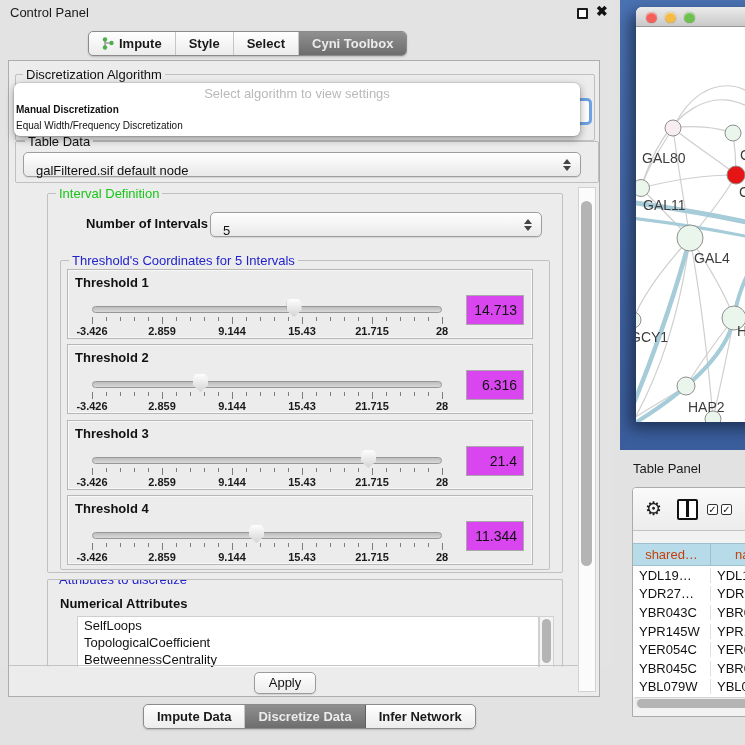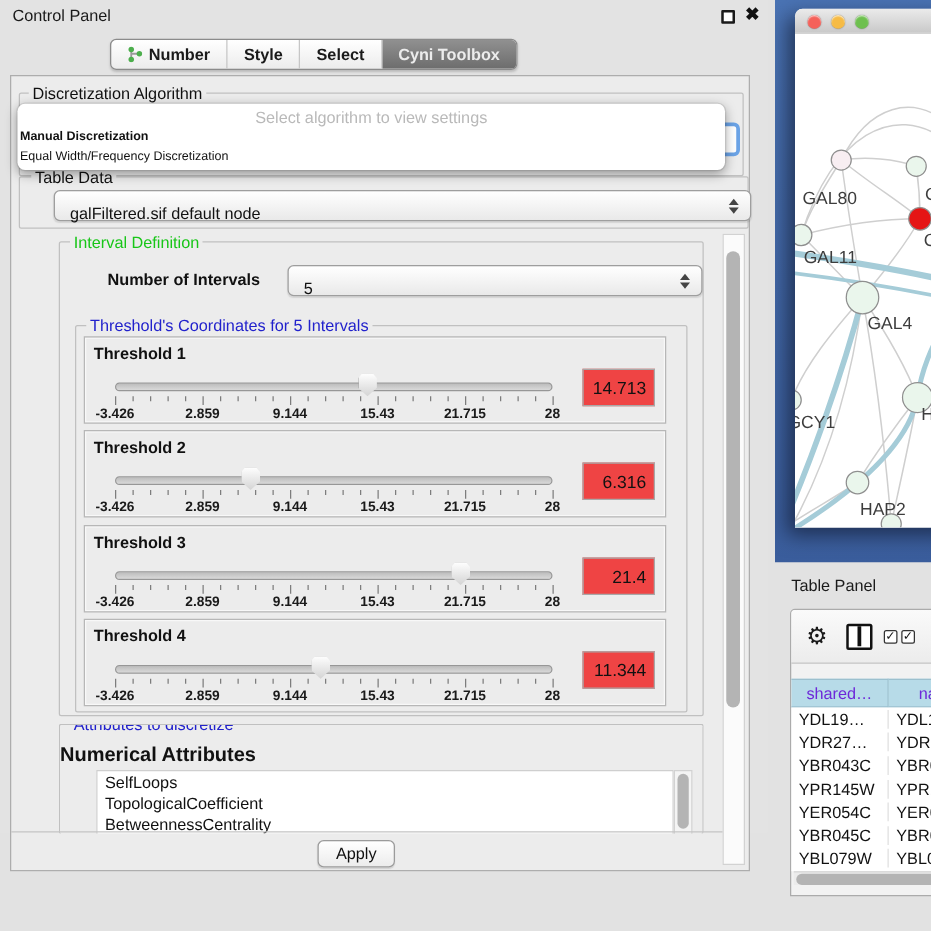--- a/index.html
+++ b/index.html
@@ -27,21 +27,21 @@
   .content { position:absolute; left:8px; top:60px; width:592px; height:637px; background:#ececec;
     border:1px solid #adadad; }
 
   .tbox { position:absolute; border:1px solid #c0c0c0; border-radius:2px; }
   .tbox-title { position:absolute; background:#ececec; padding:0 3px; font-size:13px; white-space:nowrap; }
   .t-green { color:#18c618; }
   .t-blue  { color:#2222cc; }
 
   .combo { position:absolute; height:25px; background:linear-gradient(#ffffff,#e9e9e9); border:1px solid #9e9e9e;
     border-radius:5px; display:flex; align-items:center; padding:12px 26px 0 12px; font-size:13px;
-    box-shadow:0 1px 1px rgba(0,0,0,.1);margin-left:20px; }
+    box-shadow:0 1px 1px rgba(0,0,0,.1); }
   .updown { position:absolute; right:9px; top:50%; transform:translateY(-50%); width:8px; height:12px; }
   .updown:before, .updown:after { content:""; position:absolute; left:0; border-left:4px solid transparent; border-right:4px solid transparent; }
   .updown:before { top:0; border-bottom:5px solid #444; }
   .updown:after  { bottom:0; border-top:5px solid #444; }
 
   
   .combo-behind { position:absolute; left:537px; top:37px; width:46px; height:27px; border-radius:5px;
     background:#fff; border:3px solid #6ba3e6; z-index:5; }
   .popup { position:absolute; left:5px; top:22px; width:566px; height:53px; background:#fff; border-radius:6px;
     box-shadow:0 3px 9px rgba(0,0,0,.38), 0 0 0 1px rgba(0,0,0,.08); z-index:10; }
@@ -59,25 +59,25 @@
     border:1px solid #b7b7b7; box-shadow:inset 0 0 0 1px rgba(255,255,255,.65); }
   .th-label { position:absolute; left:7px; top:5px; font-weight:bold; font-size:13px; }
   .th-track { position:absolute; left:24px; top:36px; width:350px; height:7px; border-radius:4px;
     background:linear-gradient(#bdbdbd,#d9d9d9); border:1px solid #979797; }
   .th-handle { position:absolute; top:29px; width:15px; height:18px;
     background:linear-gradient(#fefefe,#d4d4d4);
     clip-path:polygon(50% 100%, 0 62%, 0 20%, 20% 0, 80% 0, 100% 20%, 100% 62%);
     filter:drop-shadow(0 0 1px #707070); }
   .th-tick { position:absolute; top:47px; width:1px; background:#7d7d7d; }
   .th-ticklabel { position:absolute; top:55px; width:70px; text-align:center; font-size:11px; font-weight:bold; color:#1a1a1a; }
-  .th-value { position:absolute; left:398px; top:25px; width:58px; height:30px; background:#ef4444; border:1px solid #a8a8a8;
+  .th-value { position:absolute; left:398px; top:25px; width:58px; height:30px; background:#d946ef; border:1px solid #a8a8a8;
     font-size:14px; text-align:right; padding:6px 6px 0 0; }
 
   
-  .attr-sub { position:absolute; left:0; top:16px; font-weight:bold; font-size:16px; }
+  .attr-sub { position:absolute; left:12px; top:16px; font-weight:bold; font-size:13px; }
   .attr-list { position:absolute; left:29px; top:36px; width:462px; height:52px; background:#fff;
     border:1px solid #cfcfcf; overflow:hidden; }
   .attr-item { padding:1px 12px 1px 6px; font-size:13px; line-height:15px; }
   .attr-scroll { position:absolute; left:491px; top:36px; width:15px; height:52px; background:#f4f4f4; border:1px solid #d2d2d2; }
   .attr-scroll .thumb { position:absolute; left:2px; top:2px; width:9px; height:44px; background:#b4b4b4; border-radius:5px; }
   .clip-line { position:absolute; left:0px; top:604px; width:569px; height:0; border-top:1px solid #c4c4c4; }
 
   .apply-btn { position:absolute; left:245px; top:611px; width:62px; height:22px; border:1px solid #9b9b9b;
     border-radius:5px; background:linear-gradient(#ffffff,#ececec); font-size:13px; text-align:center; line-height:20px;
     box-shadow:0 1px 1px rgba(0,0,0,.12); }
@@ -99,21 +99,21 @@
     border:1px solid #ababab; border-radius:4px 0 0 0; overflow:hidden; }
   .tp-toolbar { position:absolute; left:0; top:0; width:100%; height:43px; background:linear-gradient(#fafafa,#ececec);
     border-bottom:1px solid #c3c3c3; }
   .gear-ic { position:absolute; left:12px; top:9px; font-size:19px; color:#1a1a1a; }
   .col-ic { position:absolute; left:44px; top:11px; width:21px; height:21px; border:2.5px solid #111; border-radius:2px; background:#fff; }
   .col-ic:before { content:""; position:absolute; left:7px; top:0; width:2.5px; height:16px; background:#111; }
   .cb-ic { position:absolute; top:16px; width:11px; height:11px; border:1.5px solid #333; border-radius:2px; background:#fff;
     font-size:10px; line-height:9px; text-align:center; color:#111; }
   .tp-header { position:absolute; left:0; top:55px; width:200px; height:23px; display:flex; }
   .tp-hcell { background:#b7dbe8; border:1px solid #9cc0ce; border-left:none; font-size:13px; text-align:center;
-    line-height:21px; color:#6d28d9; overflow:hidden; white-space:nowrap; }
+    line-height:21px; color:#c2410c; overflow:hidden; white-space:nowrap; }
   .tp-rows { position:absolute; left:0; top:78px; width:200px; height:131px; overflow:hidden; background:#fff; }
   .tp-row { display:flex; height:18.6px; align-items:center; }
   .tp-cell { font-size:13px; color:#111; white-space:nowrap; overflow:hidden; }
   .tp-c1 { width:78px; padding-left:6px; border-right:1px solid #e0e0e0; }
   .tp-c2 { width:120px; padding-left:6px; }
   .hscroll { position:absolute; left:2px; top:209px; width:120px; height:11px; background:#ececec; border-top:1px solid #d5d5d5; }
   .hscroll .thumb { position:absolute; left:2px; top:1px; width:112px; height:9px; background:#b4b4b4; border-radius:5px; }
 
   .net-icon { width:12px; height:13px; display:inline-block; }
 </style>
@@ -131,21 +131,21 @@
 
     <div class="seg-group" style="left:88px; top:31px;">
         <div class="seg">
           <svg class="net-icon" viewBox="0 0 12 13">
             <line x1="3" y1="3" x2="3" y2="10" stroke="#9b9b9b" stroke-width="1.5"></line>
             <line x1="3" y1="6" x2="9" y2="6" stroke="#9b9b9b" stroke-width="1.5"></line>
             <circle cx="3" cy="2.5" r="2.2" fill="#4cae4c"></circle>
             <circle cx="3" cy="10.5" r="2.2" fill="#4cae4c"></circle>
             <circle cx="9.5" cy="6" r="2.2" fill="#4cae4c"></circle>
           </svg>
-          <span>Number</span>
+          <span>Impute</span>
         </div>
         <div class="seg">
           <span>Style</span>
         </div>
         <div class="seg">
           <span>Select</span>
         </div>
         <div class="seg selected">
           <span>Cyni Toolbox</span>
         </div>
@@ -354,20 +354,31 @@
           </div>
         <div class="attr-scroll">
           <div class="thumb"></div>
         </div>
       </div>
       <div class="clip-line"></div>
 
       <div class="apply-btn">Apply</div>
     </div>
 
+    <div class="seg-group" style="left:143px; top:704px;">
+        <div class="seg">
+          <span>Impute Data</span>
+        </div>
+        <div class="seg selected">
+          <span>Discretize Data</span>
+        </div>
+        <div class="seg">
+          <span>Infer Network</span>
+        </div>
+      </div>
   </section>
 
   <div class="desktop">
     <div class="net-window">
       <div class="net-titlebar">
         <span class="tl" style="left: 10px; background: rgb(244, 97, 90);"></span>
         <span class="tl" style="left: 29px; background: rgb(246, 187, 69);"></span>
         <span class="tl" style="left: 48px; background: rgb(110, 192, 79);"></span>
       </div>
       <div class="net-canvas">

